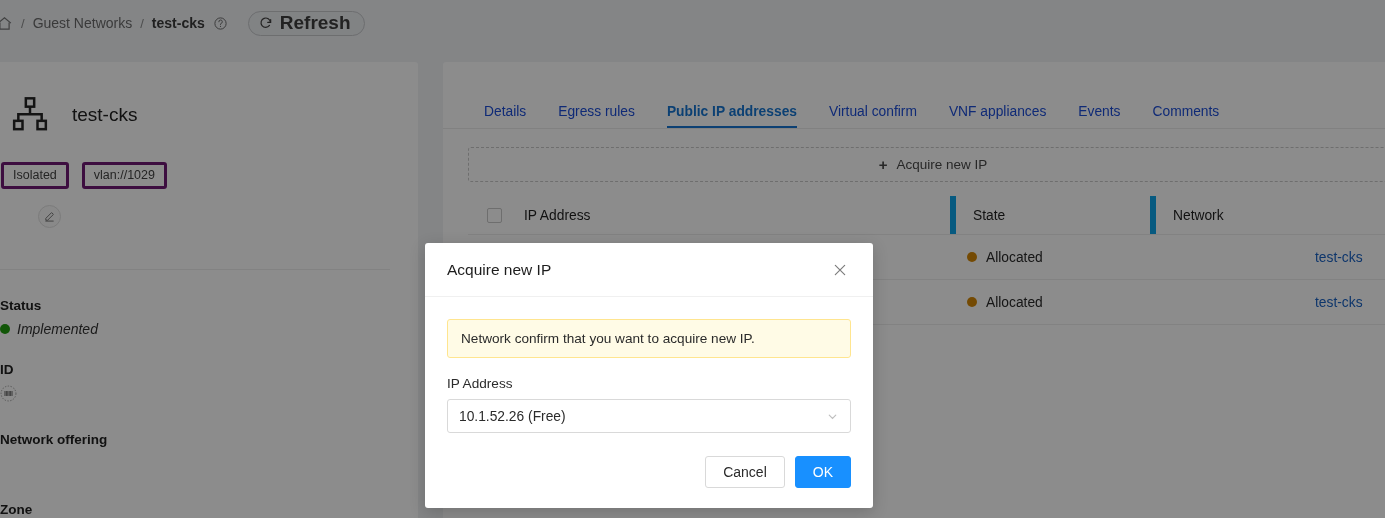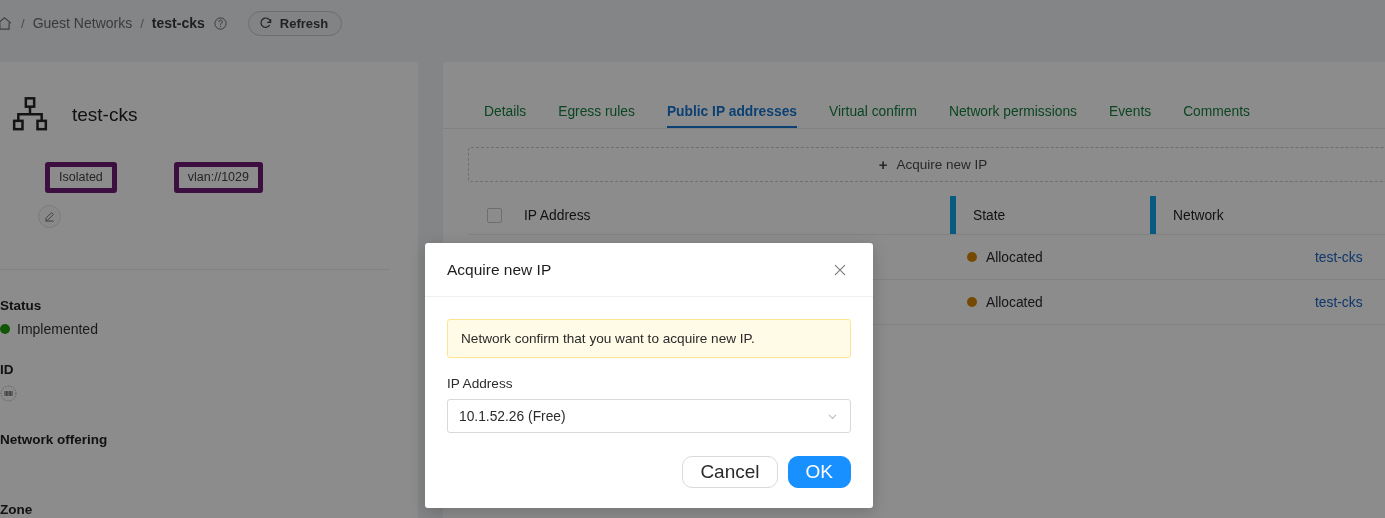--- a/index.html
+++ b/index.html
@@ -32,21 +32,21 @@
   .help-ico { margin-left:8px; display:flex; align-items:center; }
   .refresh-btn {
     margin-left: 20px;
     height: 25px;
     border: 1px solid #c6c8cb;
     border-radius: 13px;
     background: #eceef0;
     display: flex; align-items: center;
     padding: 0 13px 0 10px;
     gap: 7px;
-    font-size: 13px;
+    font-size: 19px;
     color: #3f3f3f;
     font-weight: 600;
   }
 
   
   .left-card {
     position: absolute; left: -10px; top: 62px;
     width: 428px; height: 470px;
     background: #fff;
     border-radius: 3px;
@@ -56,52 +56,51 @@
     width: 960px; height: 470px;
     background: #fff;
     border-radius: 3px;
   }
 
   
   .net-head { position:absolute; left:20px; top:33px; display:flex; align-items:center; gap:22px;}
   .net-title { font-size:19px; color:#222; font-weight:400; }
   .tag-row { position:absolute; left:11px; top:100px; display:flex; gap:13px; align-items:center;}
   .tag {
-    border:5px solid #701a75; border-radius:3px;
+    border:3px solid #701a75; border-radius:3px;
     padding: 3px 9px; font-size:12.5px; color:#444; background:#fff;
     line-height:15px;
-    margin-left:44px;
   }
   .edit-badge{
     position:absolute; left:48px; top:143px;
     width:23px; height:23px; border-radius:50%;
     background:#fafafa; border:1px solid #e0e0e0;
     display:flex; align-items:center; justify-content:center;
   }
   .divider { position:absolute; left:10px; top:207px; width:390px; height:1px; background:#ededed;}
 
   .field-label { font-size:13.5px; font-weight:700; color:#222; }
   .field-val { font-size:14px; color:#333; }
   .lnk { color:#1b63c4; font-size:13.8px; text-decoration:none; }
   .lnk.mono { letter-spacing:0.1px; }
   .row-ico { display:inline-flex; width:20px; align-items:center; justify-content:flex-start;}
 
   .sec { position:absolute; left:10px; }
-  .sec .val-line { display:flex; align-items:center; gap:7px; margin-top:8px; }
+  .sec .val-line { display:flex; align-items:center; gap:7px; margin-top:8px;font-style:italic; }
 
   .dot { width:10px; height:10px; border-radius:50%; display:inline-block; }
 
   
   .tabs {
     position:absolute; left:468px; top:95px;
     display:flex; gap:0px; align-items:flex-end;
     height:33px;
   }
   .tab {
-    font-size:13.8px; color:#15803d;
+    font-size:13.8px; color:#1d4ed8;
     padding: 0 16px 9px 16px;
     white-space:nowrap;
   }
   .tab.active { color:#1676d2; font-weight:600; position:relative; }
   .tab.active::after{
     content:""; position:absolute; left:16px; right:16px; bottom:0;
     height:2px; background:#1676d2;
   }
   .tabline { position:absolute; left:443px; top:128px; width:960px; height:1px; background:#ebebeb;}
 
@@ -167,21 +166,21 @@
     margin-top:8px; height:34px; border:1px solid #d9d9d9; border-radius:3px;
     display:flex; align-items:center; justify-content:space-between;
     padding: 16px 11px; font-size:13.8px; color:#2b2b2b; background:#fff;
   }
   .modal-foot {
     position:absolute; left:0; right:0; bottom:0; height:64px;
     display:flex; align-items:center; justify-content:flex-end;
     gap:10px; padding: 0 22px 8px 0;
   }
   .btn {
-    height:32px; padding: 4px 17px; border-radius:10px; font-size:19px;
+    height:32px; padding: 4px 17px; border-radius:3px; font-size:14px;
     display:flex; align-items:center; justify-content:center;
   }
   .btn-default { background:#fff; border:1px solid #d9d9d9; color:#2b2b2b;}
   .btn-primary { background:#1890ff; border:1px solid #1890ff; color:#fff;}
 </style>
 </head>
 <body>
 
 <div id="app">
 
@@ -279,21 +278,21 @@
 
   </div>
 
   <div class="right-card"></div>
 
   <div class="tabs">
     <div class="tab">Details</div>
     <div class="tab">Egress rules</div>
     <div class="tab active">Public IP addresses</div>
     <div class="tab">Virtual confirm</div>
-    <div class="tab">Network permissions</div>
+    <div class="tab">VNF appliances</div>
     <div class="tab">Events</div>
     <div class="tab">Comments</div>
   </div>
   <div class="tabline"></div>
 
   <div class="acquire-strip">
     <span class="plus">+</span>
     <span>Acquire new IP</span>
   </div>
 

